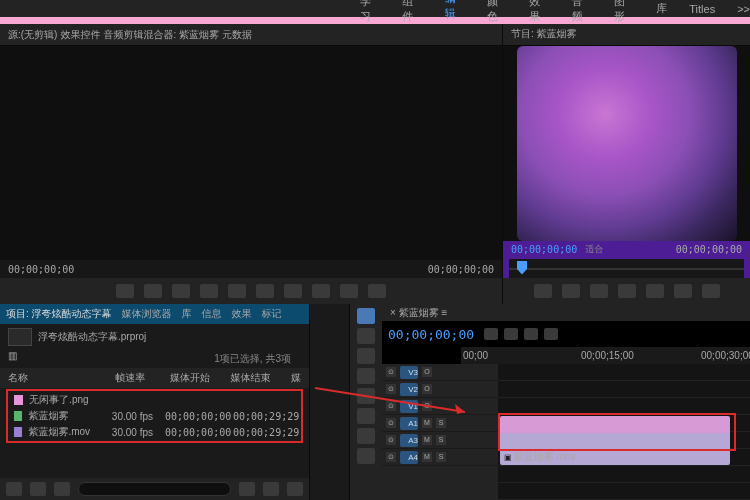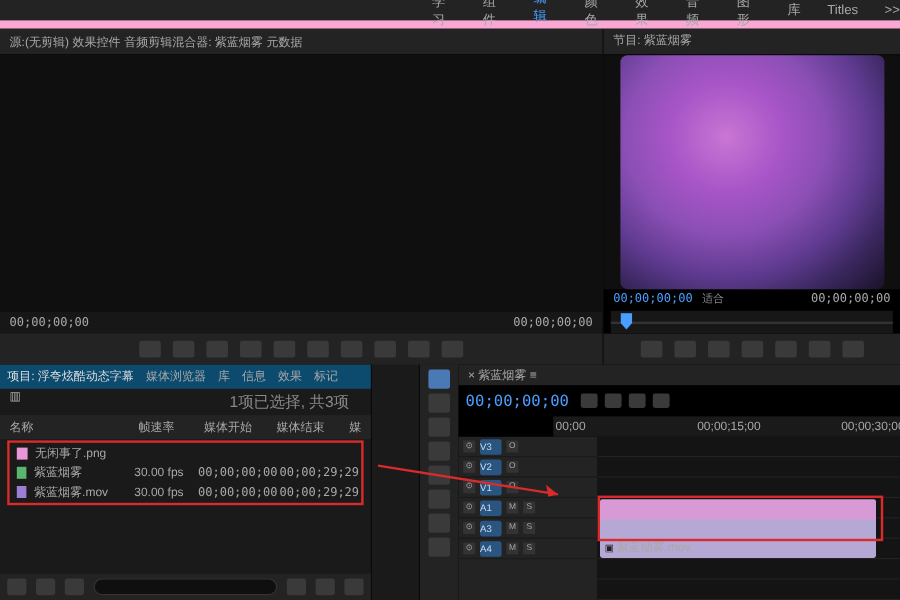--- a/index.html
+++ b/index.html
@@ -2,41 +2,41 @@
 <html><head>
 <meta charset="utf-8">
 <style>
 *{margin:0;padding:0;box-sizing:border-box;font-family:"Microsoft YaHei",sans-serif;font-size:10px;color:#a8a8a8}
 body{background:#1f1f1f;width:750px;height:500px;overflow:hidden;position:relative}
 .top-menu{height:24px;background:#232323;display:flex;align-items:center;padding-left:360px;gap:22px;border-bottom:7px solid #f9a8d4}
 .top-menu span{font-size:11px;cursor:pointer}
 .top-menu .active{color:#4a9eff;border-bottom:2px solid #4a9eff;padding-bottom:4px}
 .upper{display:flex;height:280px}
 .src-panel{width:503px;background:#171717;border-right:1px solid #0a0a0a;display:flex;flex-direction:column}
-.prog-panel{flex:1;background:#000000;display:flex;flex-direction:column}
+.prog-panel{flex:1;background:#4c1d95;display:flex;flex-direction:column}
 .panel-tabs{height:22px;background:#232323;display:flex;align-items:center;padding:0 8px;gap:3px;border-bottom:1px solid #0a0a0a}
 .panel-tabs span{font-size:10px;cursor:pointer}
 .monitor{flex:1;background:#0f0f0f;position:relative;display:flex;align-items:center;justify-content:center}
 .smoke{width:220px;height:195px;background:radial-gradient(ellipse at 40% 35%,#c976d4 0%,#a855c8 25%,#8b4fb5 45%,#5e3a8f 65%,#3b2860 80%,#1a1228 100%);border-radius:6px}
 .time-bar{height:18px;display:flex;align-items:center;padding:0 8px;gap:8px;font-size:9px}
 .tc{font-family:monospace;font-size:10px}
 .tc.blue{color:#4a9eff}
 .fit{font-size:9px;color:#888}
 .scrub{height:20px;background:#171717;position:relative;margin:0 6px}
 .scrub::before{content:"";position:absolute;top:9px;left:0;right:0;height:2px;background:#333}
 .playhead{position:absolute;top:2px;left:8px;width:10px;height:14px;background:#4a9eff;clip-path:polygon(0 0,100% 0,100% 60%,50% 100%,0 60%)}
 .transport{height:26px;display:flex;align-items:center;justify-content:center;gap:10px;background:#232323}
 .tbtn{width:18px;height:14px;background:#3a3a3a;border-radius:2px;cursor:pointer}
 .lower{display:flex;height:196px}
 .project{width:310px;background:#1a1a1a;border-right:1px solid #0a0a0a;display:flex;flex-direction:column}
 .proj-tabs{height:20px;background:#0c4a6e;display:flex;align-items:center;padding:0 6px;gap:10px;font-size:9px}
 .proj-tabs .act{color:#ddd}
 .bin-icon{display:flex;align-items:center;padding:4px 8px;gap:6px}
 .bin-sq{width:24px;height:18px;background:#2a2a2a;border:1px solid #444}
-.proj-info{text-align:center;padding:2px 10px;font-size:13px;color:#888}
+.proj-info{text-align:center;padding:2px 10px;font-size:10px;color:#888}
 .proj-head{display:flex;padding:3px 8px;background:#232323;font-size:9px}
 .ch-name{width:110px}
 .ch-fps{width:56px}
 .ch-start{width:62px}
 .ch-end{width:62px}
 .proj-rows{border:2px solid #d92b2b;margin:1px 6px;padding:1px 2px}
 .prow{display:flex;align-items:center;height:16px;padding:0 4px;gap:6px;font-size:9px}
 .sw{width:10px;height:10px}
 .sw.pk{background:#e896d8}
 .sw.gr{background:#5ab56e}
@@ -55,21 +55,21 @@
 .tl-tabs{height:18px;background:#232323;display:flex;align-items:center;padding:0 8px;font-size:10px}
 .tl-head{height:26px;display:flex;align-items:center;padding:0 6px;gap:10px}
 .tl-tc{font-family:monospace;font-size:13px;color:#4a9eff}
 .tl-icons{display:flex;gap:6px}
 .ticn{width:14px;height:12px;background:#3a3a3a;border-radius:2px;cursor:pointer}
 .ruler{height:18px;background:#1a1a1a;position:relative;margin-left:79px;font-size:8px;color:#888;display:flex;align-items:center}
 .rtick{position:absolute}
 .tracks{flex:1;display:flex}
 .track-heads{width:116px;background:#232323}
 .th{height:17px;display:flex;align-items:center;padding:0 4px;gap:4px;font-size:8px;border-bottom:1px solid #1a1a1a}
-.th .lbl{width:18px;height:13px;background:#2a5580;color:#cde;text-align:left;line-height:13px;font-size:8px;border-radius:2px}
+.th .lbl{width:18px;height:13px;background:#2a5580;color:#cde;text-align:right;line-height:13px;font-size:8px;border-radius:2px}
 .th .mini{width:10px;height:10px;background:#333;font-size:7px;text-align:center;line-height:10px}
 .track-area{flex:1;position:relative;background:#141414}
 .trk{height:17px;border-bottom:1px solid #222;position:relative}
 .clip{position:absolute;top:1px;height:15px;left:2px;width:230px;border-radius:2px;font-size:8px;padding:16px 4px;line-height:15px;color:#222}
 .clip.v{background:#d89ad4}
 .clip.a{background:#b5a8d4}
 .clip-box{position:absolute;border:2px solid #d92b2b;top:49px;left:0;width:238px;height:38px;pointer-events:none}
 .arrow{position:absolute;top:380px;left:315px;width:160px;height:40px;pointer-events:none}
 .arrow svg{overflow:visible}
 </style>
@@ -148,20 +148,24 @@
 <div class="lower">
   <div class="project">
     <div class="proj-tabs">
       <span class="act">项目: 浮夸炫酷动态字幕</span>
       <span>媒体浏览器</span>
       <span>库</span>
       <span>信息</span>
       <span>效果</span>
       <span>标记</span>
     </div>
+    <div class="bin-icon">
+      <div class="bin-sq"></div>
+      <span>浮夸炫酷动态字幕.prproj</span>
+    </div>
     <div style="display:flex;padding:0 8px">
       <span>▥</span>
       <span style="flex:1"></span>
       <span class="proj-info">1项已选择, 共3项</span>
     </div>
     <div class="proj-head">
       <span class="ch-name">名称</span>
       <span class="ch-fps">帧速率</span>
       <span class="ch-start">媒体开始</span>
       <span class="ch-end">媒体结束</span>

